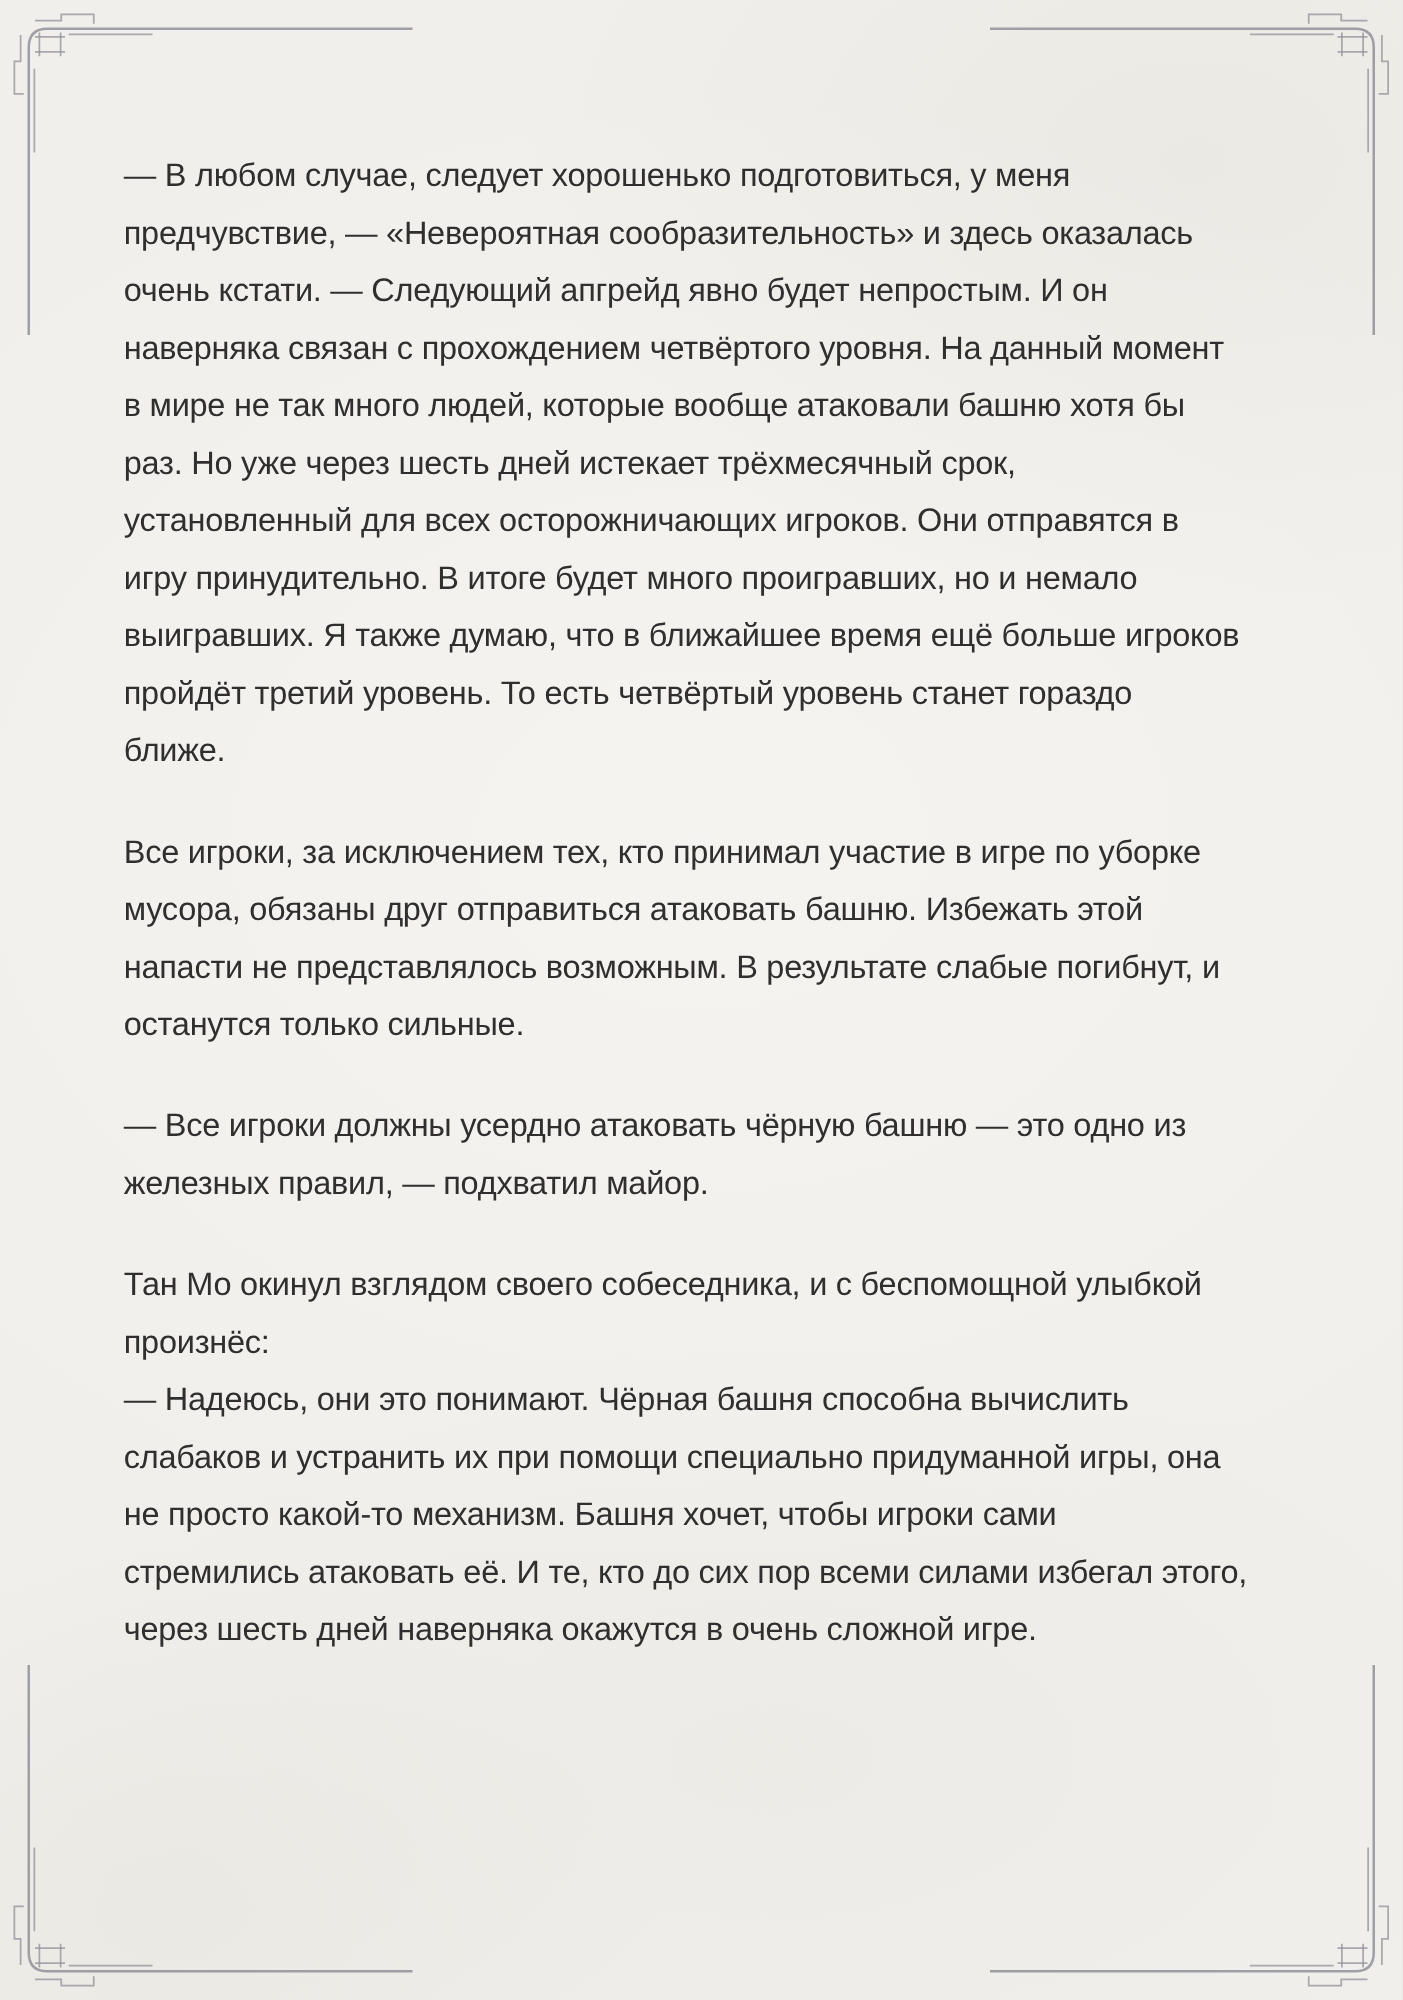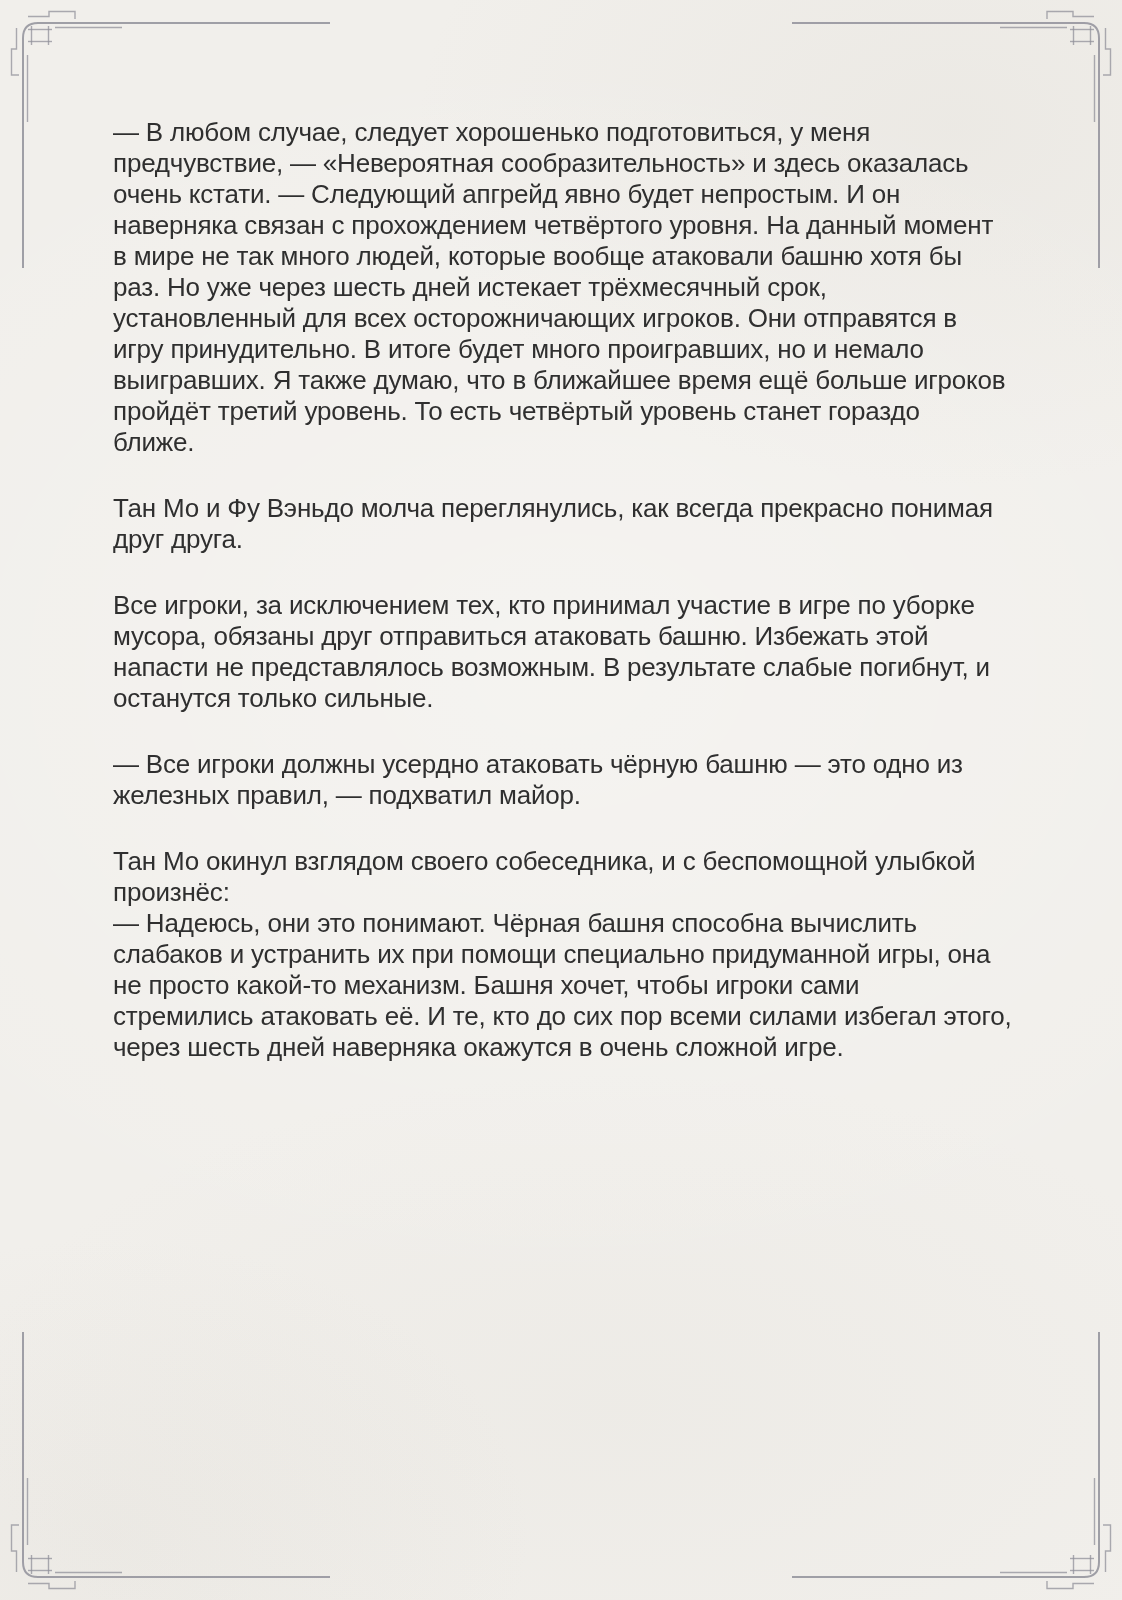--- a/index.html
+++ b/index.html
@@ -41,23 +41,23 @@
     stroke-width: 1.4;
     opacity: 0.75;
   }
   .text-block {
     position: absolute;
     left: 95px;
     top: 117px;
     width: 940px;
   }
   .text-block p {
-    margin: 0 0 35px 18px;
+    margin: 0 0 35px 4px;
     font-size: 26px;
-    line-height: 31px;
+    line-height: 46px;
     letter-spacing: -0.2px;
     color: var(--text, #2f2f2f);
     white-space: pre-line;
   }
 </style>
 </head>
 <body>
 
 <div class="page">
 
@@ -91,22 +91,20 @@
 предчувствие, — «Невероятная сообразительность» и здесь оказалась
 очень кстати. — Следующий апгрейд явно будет непростым. И он
 наверняка связан с прохождением четвёртого уровня. На данный момент
 в мире не так много людей, которые вообще атаковали башню хотя бы
 раз. Но уже через шесть дней истекает трёхмесячный срок,
 установленный для всех осторожничающих игроков. Они отправятся в
 игру принудительно. В итоге будет много проигравших, но и немало
 выигравших. Я также думаю, что в ближайшее время ещё больше игроков
 пройдёт третий уровень. То есть четвёртый уровень станет гораздо
 ближе.</p>
-    <p>Тан Мо и Фу Вэньдо молча переглянулись, как всегда прекрасно понимая
-друг друга.</p>
     <p>Все игроки, за исключением тех, кто принимал участие в игре по уборке
 мусора, обязаны друг отправиться атаковать башню. Избежать этой
 напасти не представлялось возможным. В результате слабые погибнут, и
 останутся только сильные.</p>
     <p>— Все игроки должны усердно атаковать чёрную башню — это одно из
 железных правил, — подхватил майор.</p>
     <p>Тан Мо окинул взглядом своего собеседника, и с беспомощной улыбкой
 произнёс:
 — Надеюсь, они это понимают. Чёрная башня способна вычислить
 слабаков и устранить их при помощи специально придуманной игры, она

